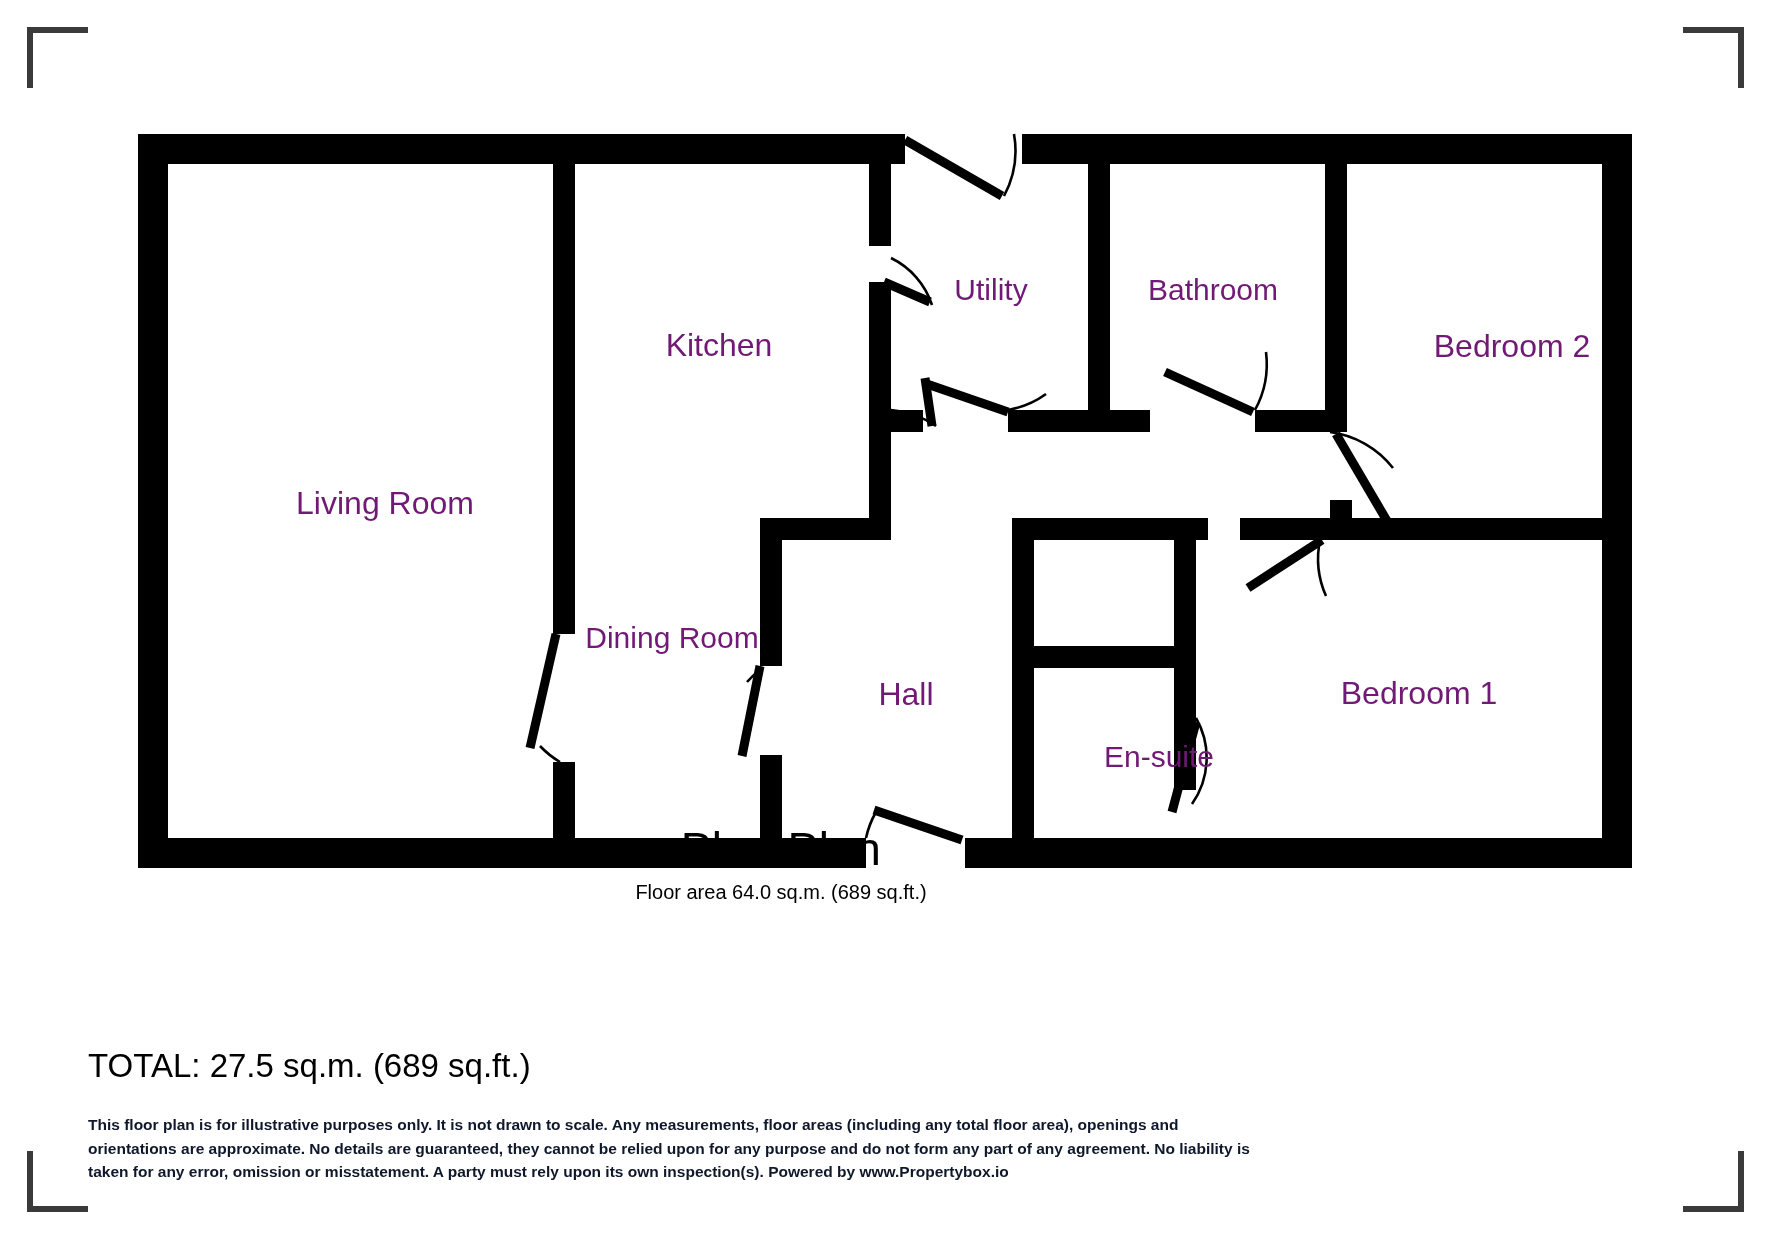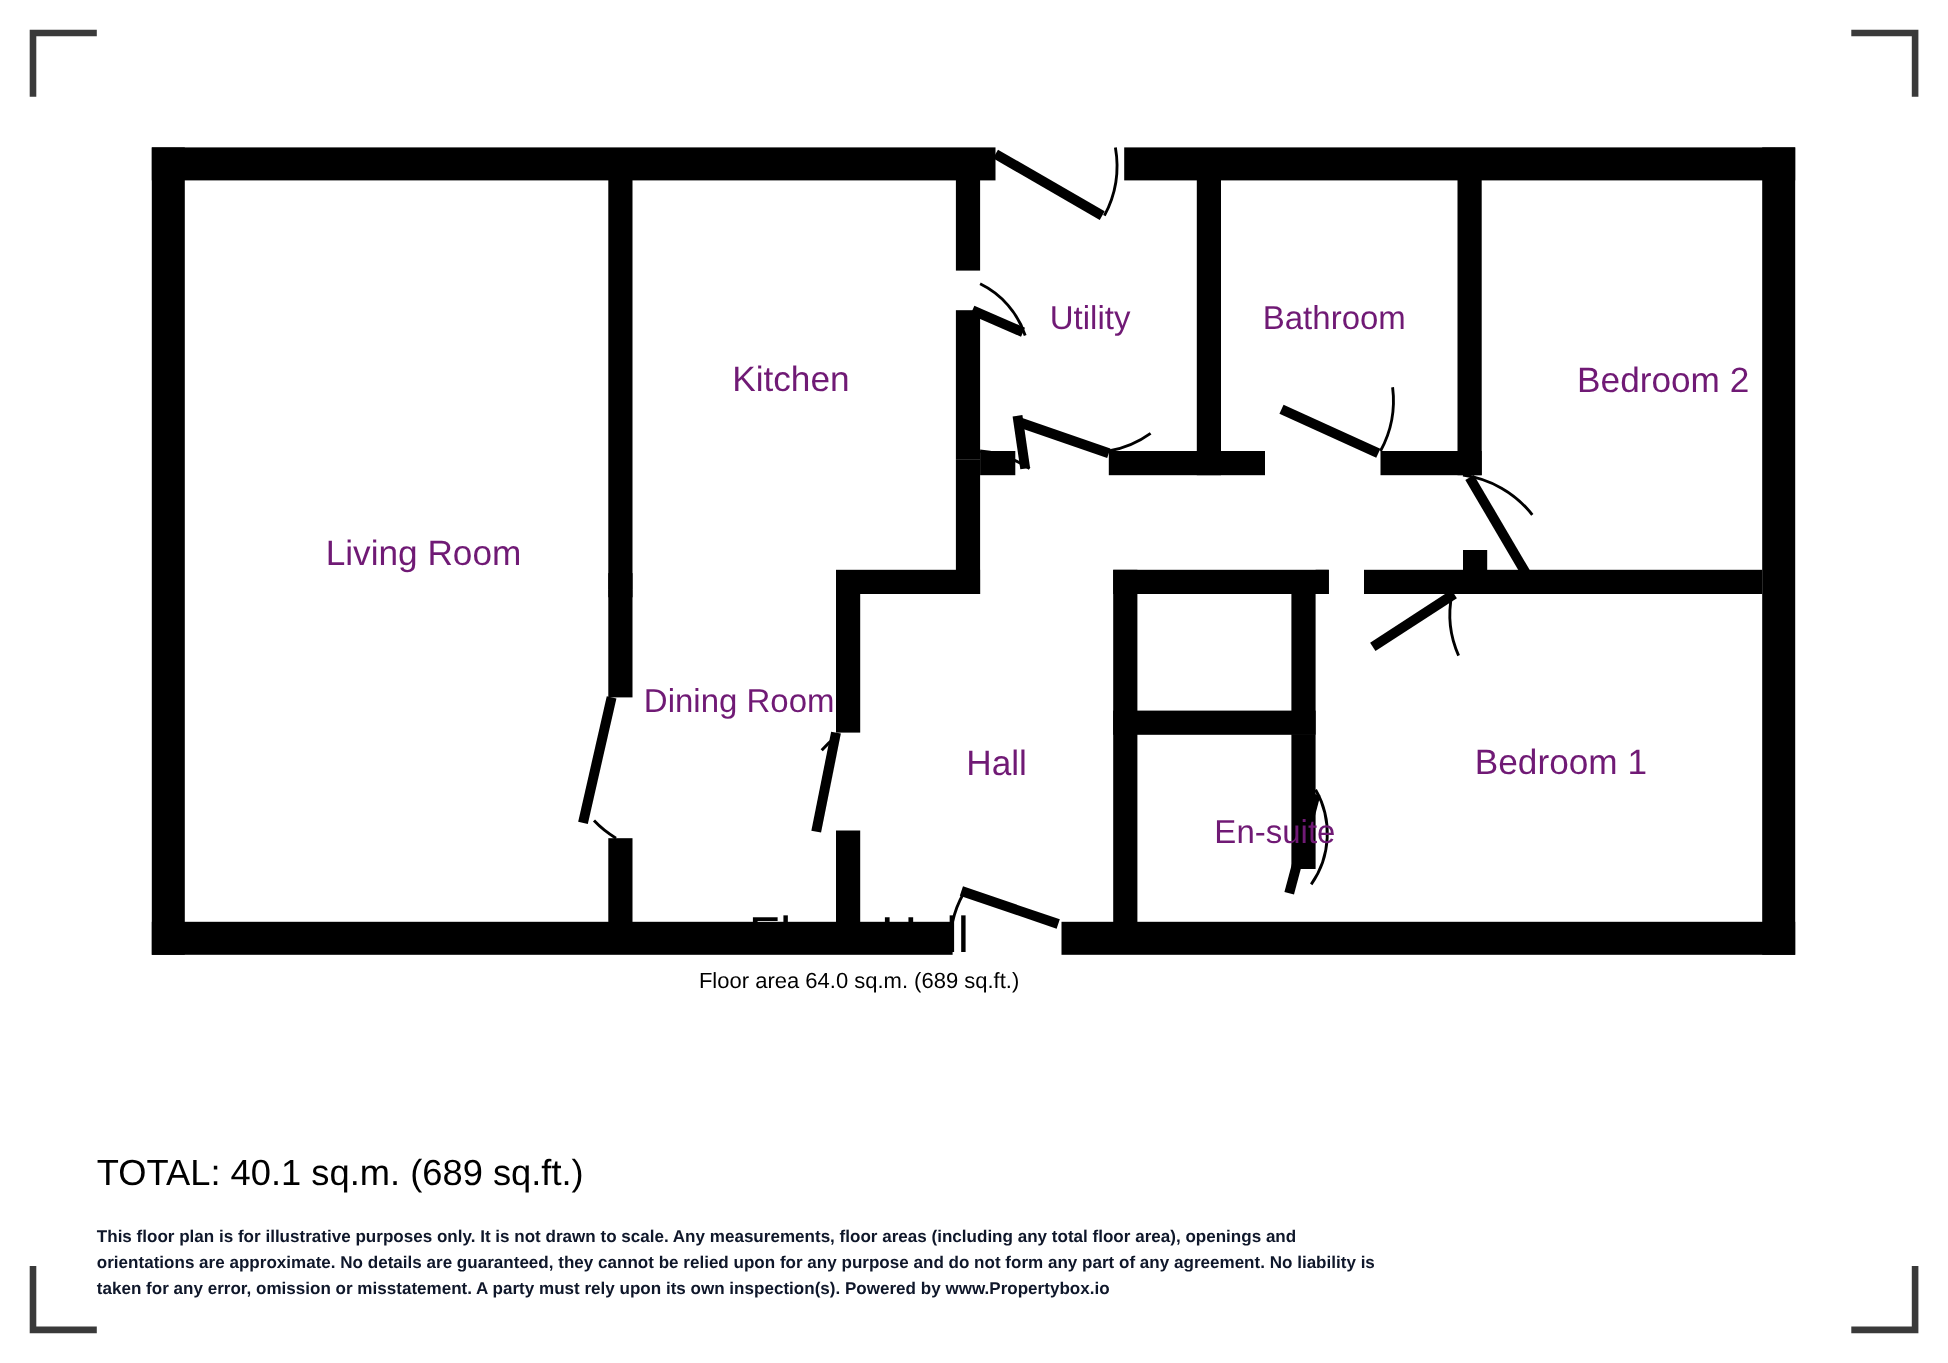--- a/index.html
+++ b/index.html
@@ -230,18 +230,18 @@
   <div class="room-label lbl-md" style="left:1213px; top:290px;">Bathroom</div>
 
   <div class="room-label lbl-lg" style="left:1484px; top:346px;margin-left:28px;">Bedroom 2</div>
 
   <div class="room-label lbl-lg" style="left:1395px; top:693px;margin-left:24px;">Bedroom 1</div>
 
   <div class="room-label lbl-lg" style="left:906px; top:694px;">Hall</div>
 
   <div class="room-label lbl-md" style="left:1159px; top:757px;">En-suite</div>
 
-  <div class="plan-title">Floor Hall</div>
+  <div class="plan-title">Plan Plan</div>
   <div class="plan-subtitle">Floor area 64.0 sq.m. (689 sq.ft.)</div>
-  <div class="total-line">TOTAL: 40.1 sq.m. (689 sq.ft.)</div>
+  <div class="total-line">TOTAL: 27.5 sq.m. (689 sq.ft.)</div>
   <div class="disclaimer">This floor plan is for illustrative purposes only. It is not drawn to scale. Any measurements, floor areas (including any total floor area), openings and orientations are approximate. No details are guaranteed, they cannot be relied upon for any purpose and do not form any part of any agreement. No liability is taken for any error, omission or misstatement. A party must rely upon its own inspection(s). Powered by www.Propertybox.io</div>
 
 </div>
 
 </body></html>

